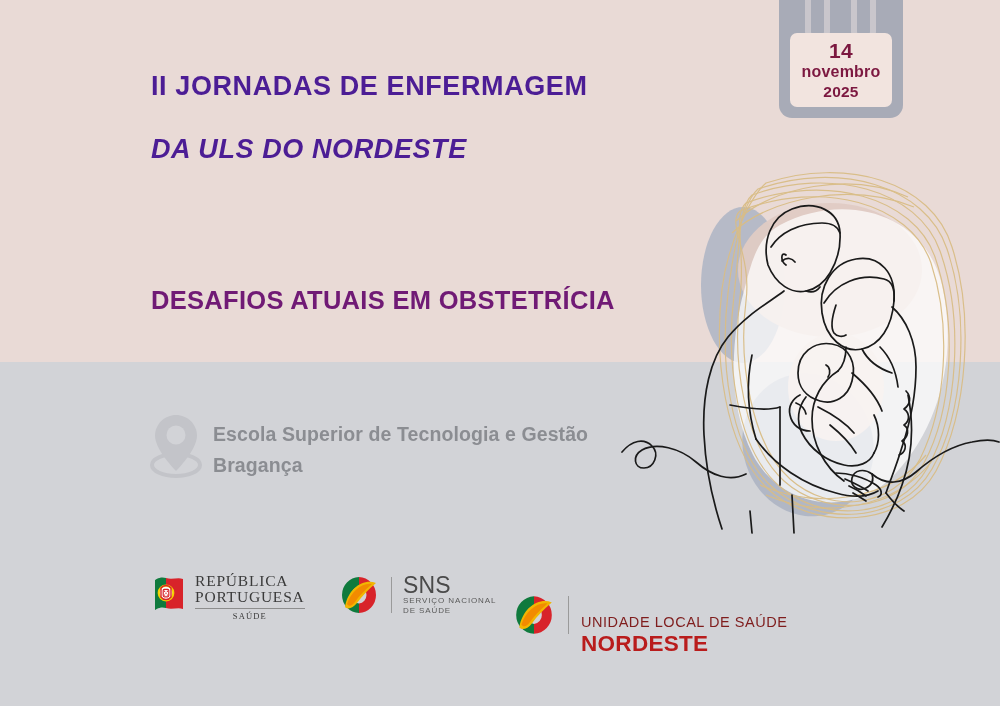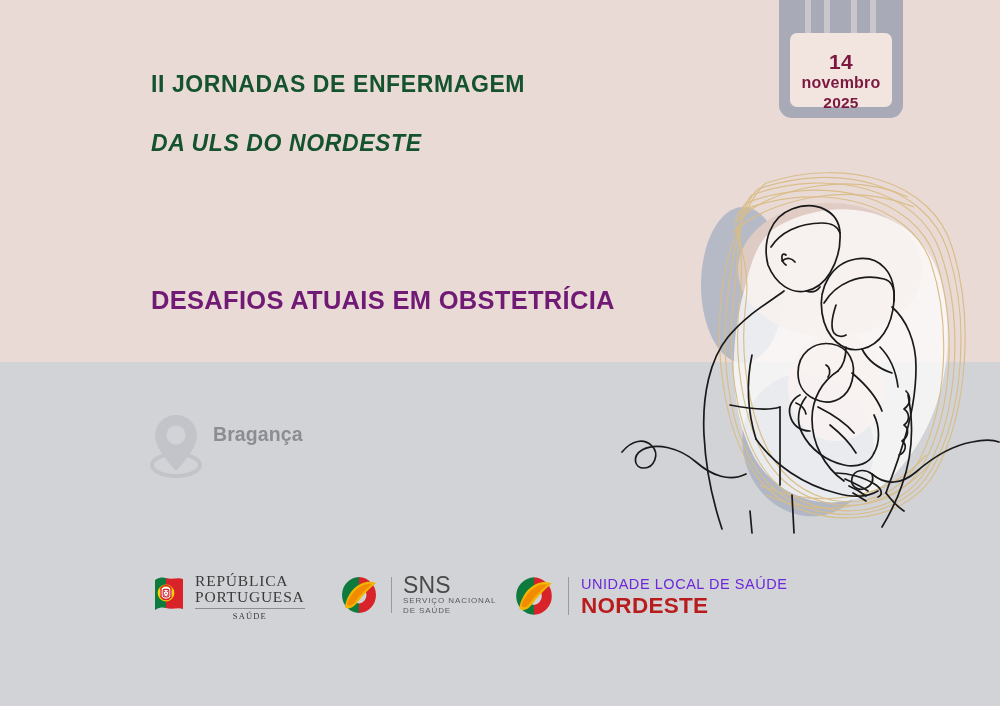--- a/index.html
+++ b/index.html
@@ -34,24 +34,24 @@
   }
 
   
   .title-block {
     position: absolute;
     left: 151px;
     top: 72px;
     width: 560px;
   }
   .title-line {
-    font-size: 23px;
+    font-size: 27px;
     font-weight: bold;
     letter-spacing: 0.6px;
-    color: #14532d;
+    color: #4c1d95;
     margin: 0 0 35px 0;
     white-space: nowrap;
     line-height: 1.05;
   }
   .title-line.last { margin-bottom: 0; font-style: italic; }
   .subtitle {
     position: absolute;
     left: 151px;
     top: 287px;
     font-size: 25.5px;
@@ -96,21 +96,21 @@
     left: 11px;
     top: 55px;
     width: 102px;
     height: 74px;
     background: #f2e4df;
     border-radius: 7px;
     color: #7c1840;
     font-weight: bold;
     text-align: center;
     box-sizing: border-box;
-    padding-top: 17px;
+    padding-top: 6px;
   }
   .cal-day    { font-size: 21px; line-height: 23px; letter-spacing: 0.3px;}
   .cal-month  { font-size: 16px; line-height: 20px; letter-spacing: 0.2px;}
   .cal-year   { font-size: 15.5px; line-height: 20px; letter-spacing: 0.2px;}
 
   
   .venue {
     position: absolute;
     left: 150px;
     top: 409px;
@@ -173,21 +173,21 @@
     text-align: center;
   }
 
   .logo-sns { left: 338px; top: 6px; }
   .sns-divider { width: 1px; height: 36px; background: #9a9a9a; margin: 0 11px; }
   .sns-l1 { font-size: 23px; font-weight: normal; color: #4a4a4a; letter-spacing: 0.2px; line-height: 22px;}
   .sns-l2, .sns-l3 { font-size: 8px; color: #5a5a5a; letter-spacing: 0.9px; line-height: 10px; }
 
   .logo-uls { left: 512px; top: 6px; }
   .uls-divider { width: 1px; height: 38px; background: #9a9a9a; margin: 0 12px; }
-  .uls-l1 { font-size: 14.5px; color: #6d28d9; letter-spacing: 0.55px; line-height: 18px; }
+  .uls-l1 { font-size: 14.5px; color: #7f1d1d; letter-spacing: 0.55px; line-height: 18px; margin-top: 39px; }
   .uls-l2 { font-size: 22.5px; font-weight: bold; color: #b91c1c; letter-spacing: 0.3px; line-height: 25px; }
 </style>
 </head>
 <body>
 
 <div id="poster">
 
   <div class="band-top"></div>
   <div class="band-bottom"></div>
 
@@ -328,20 +328,21 @@
     </div>
   </div>
 
   <div class="venue">
     <svg class="venue-icon" viewBox="0 0 52 72" xmlns="http://www.w3.org/2000/svg">
       <ellipse cx="26" cy="56" rx="24" ry="11" fill="none" stroke="#c3c4c9" stroke-width="4"></ellipse>
       <path d="M26 6 C14.5 6 5 15.3 5 26.8 C5 41 26 62 26 62 C26 62 47 41 47 26.8 C47 15.3 37.5 6 26 6 Z" fill="#c3c4c9"></path>
       <circle cx="26" cy="26" r="9.5" fill="#d2d3d7"></circle>
     </svg>
     <div class="venue-text">
+      <div>Escola Superior de Tecnologia e Gestão</div>
       <div>Bragança</div>
     </div>
   </div>
 
   <div class="logos">
 
     <div class="logo logo-rp">
       <svg width="34" height="44" viewBox="0 0 34 44" xmlns="http://www.w3.org/2000/svg">
         <path d="M3 5 C3 5 8 1 14 3 L14 33 C8 31 3 35 3 35 Z" fill="#0f7a3d"></path>
         <path d="M14 3 C20 5 26 2 31 4 L31 34 C26 32 20 35 14 33 Z" fill="#d8232a"></path>

